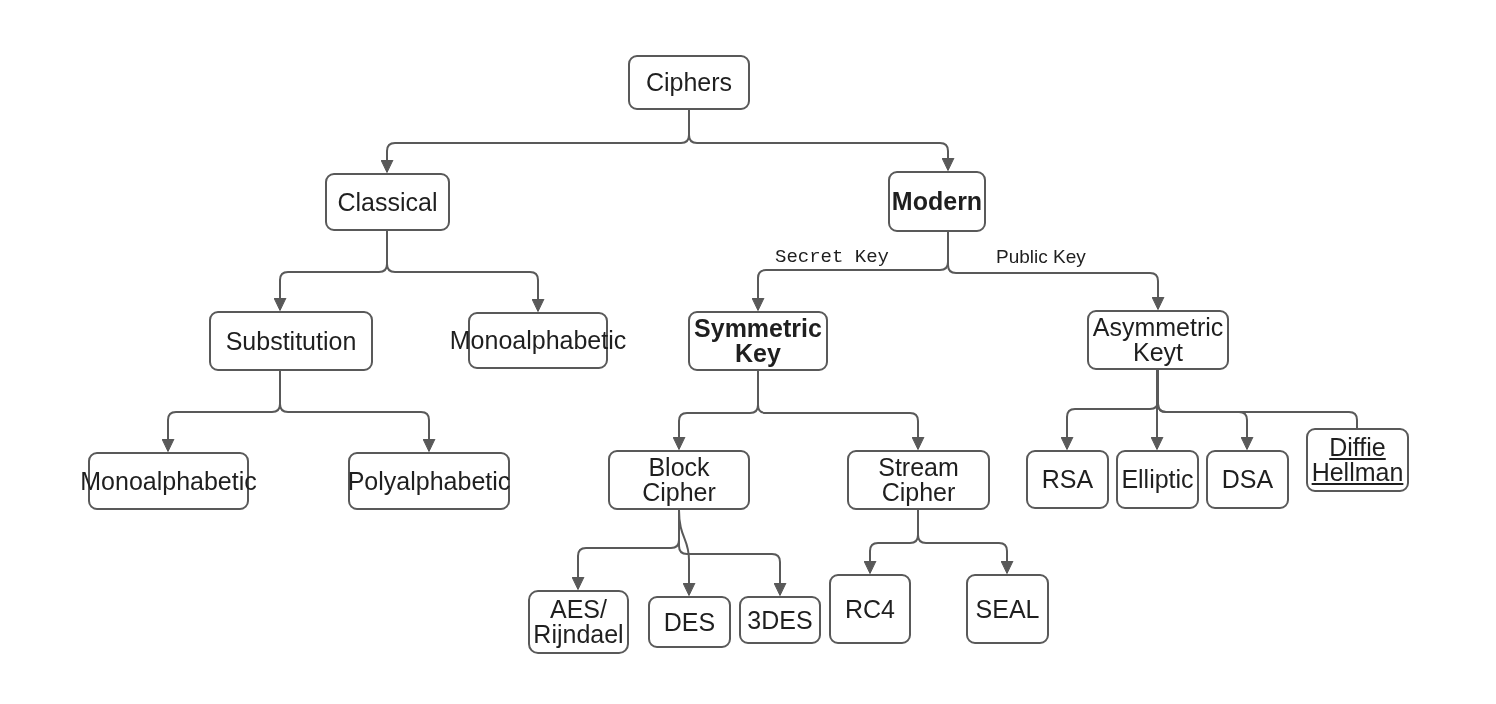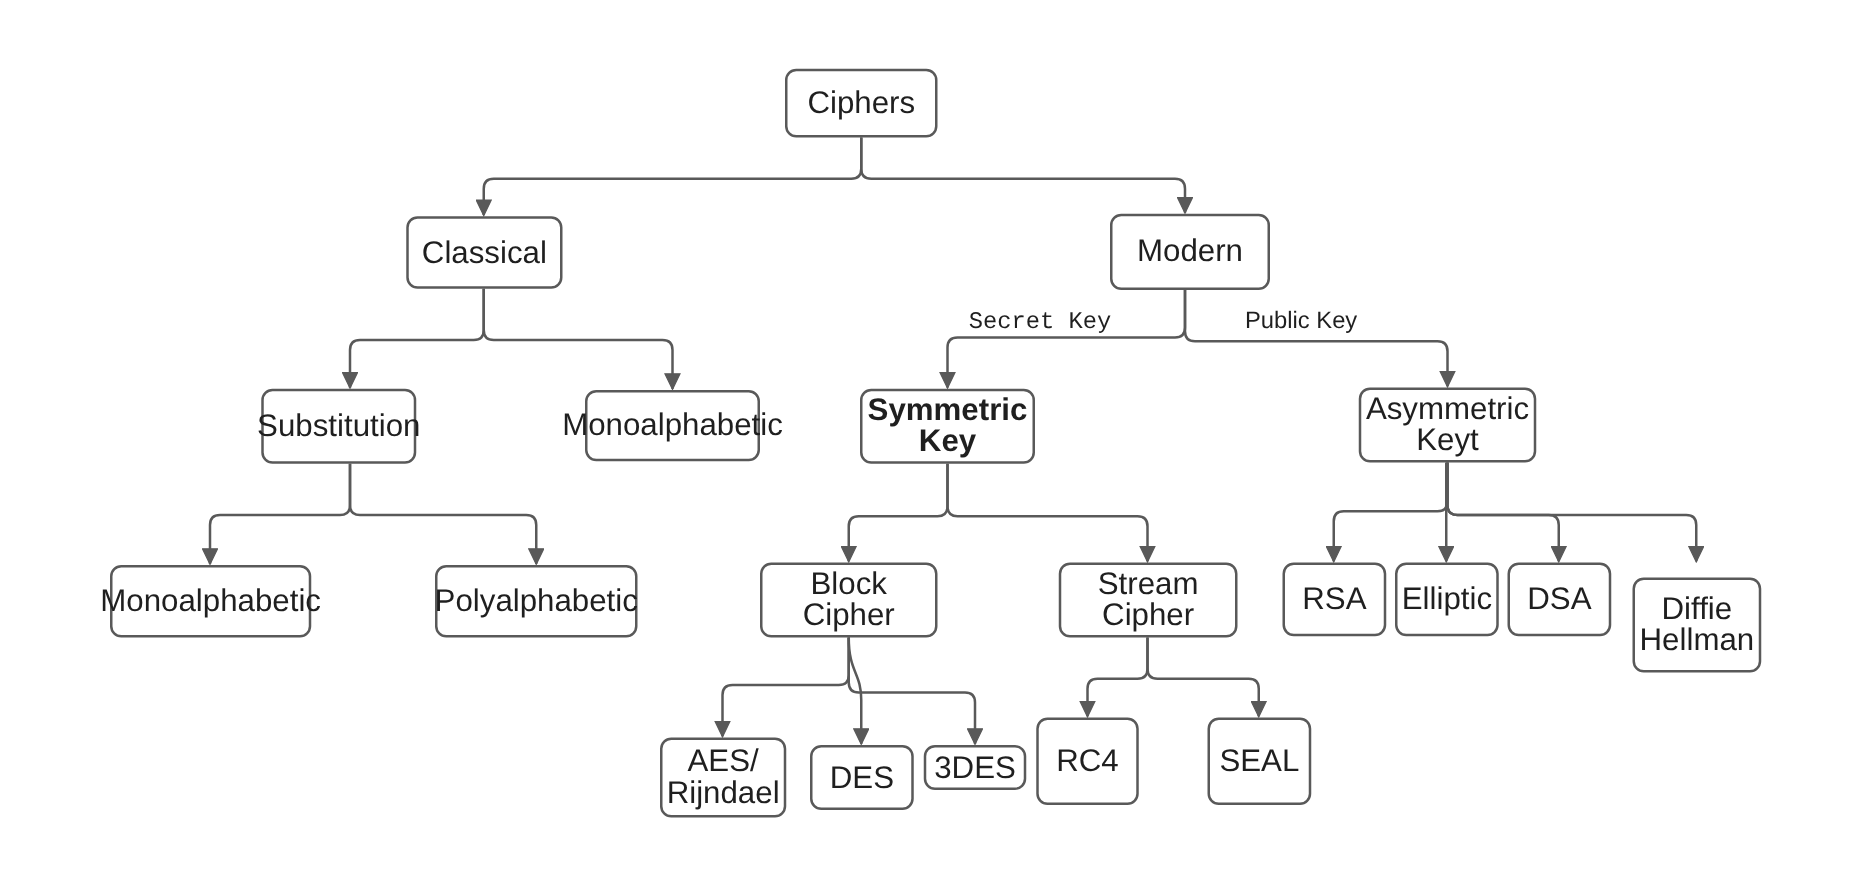--- a/index.html
+++ b/index.html
@@ -38,36 +38,36 @@
     color:var(--text-color);
     font-size:19px;line-height:22px;
     background:var(--canvas-bg);
     padding:0 3px;
     z-index:3;
     white-space:nowrap;
   }
   
   #n-ciphers      {left:628px;  top:55px;  width:122px; height:55px;}
   #n-classical    {left:325px;  top:173px; width:125px; height:58px;}
-  #n-modern       {left:888px;  top:171px; width:128px; height:61px;}
-  #n-substitution {left:209px;  top:311px; width:124px; height:60px;}
+  #n-modern       {left:888px;  top:171px; width:98px; height:61px;font-weight:bold;}
+  #n-substitution {left:209px;  top:311px; width:164px; height:60px;}
   #n-transposition{left:468px;  top:312px; width:140px; height:57px;}
   #n-symmetric    {left:688px;  top:311px; width:140px; height:60px;font-weight:bold;}
   #n-asymmetric   {left:1087px; top:310px; width:142px; height:60px;}
   #n-mono         {left:88px;   top:452px; width:161px; height:58px;}
   #n-poly         {left:348px;  top:452px; width:162px; height:58px;}
   #n-block        {left:608px;  top:450px; width:142px; height:60px;}
   #n-stream       {left:847px;  top:450px; width:143px; height:60px;}
   #n-rsa          {left:1026px; top:450px; width:83px;  height:59px;}
   #n-elliptic     {left:1116px; top:450px; width:83px;  height:59px;}
   #n-dsa          {left:1206px; top:450px; width:83px;  height:59px;}
-  #n-diffie       {left:1306px; top:462px; width:103px; height:76px;}
-  #n-aes          {left:528px;  top:590px; width:101px; height:64px;}
+  #n-diffie       {left:1306px; top:428px; width:103px; height:64px;text-decoration:underline;}
+  #n-aes          {left:528px;  top:590px; width:101px; height:64px;border-radius:10px;}
   #n-des          {left:648px;  top:596px; width:83px;  height:52px;}
-  #n-tdes         {left:739px;  top:596px; width:82px;  height:36px;}
+  #n-tdes         {left:739px;  top:596px; width:82px;  height:48px;}
   #n-rc4          {left:829px;  top:574px; width:82px;  height:70px;}
   #n-seal         {left:966px;  top:574px; width:83px;  height:70px;}
   #lbl-secret {left:772px; top:246px;font-family:Liberation Mono, monospace;}
   #lbl-public {left:993px; top:246px;}
 </style>
 </head>
 <body>
 
 <div class="canvas">
 

